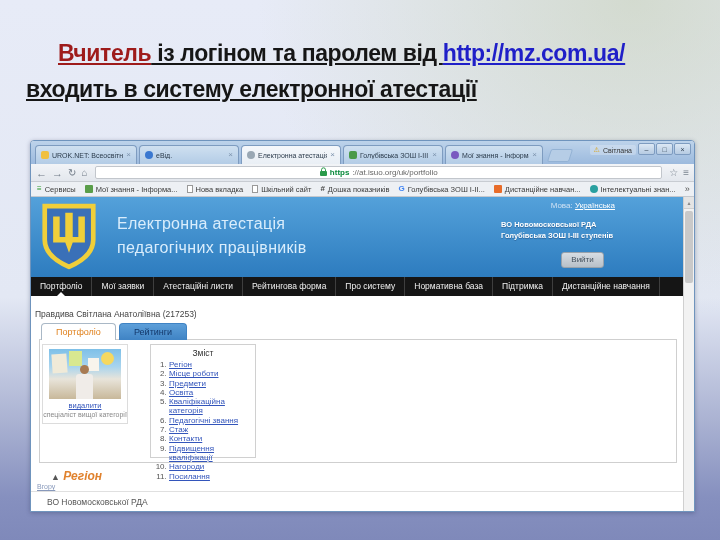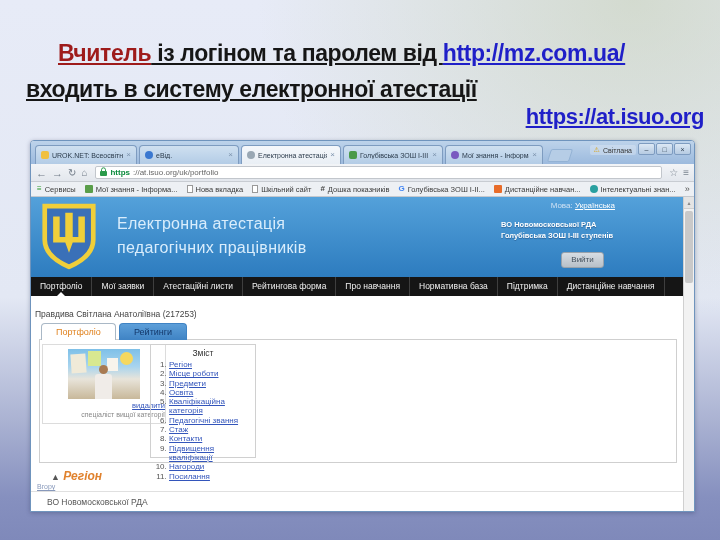--- a/index.html
+++ b/index.html
@@ -44,21 +44,21 @@
   .wcb{width:17px; height:12px; font-size:7px; line-height:11px; text-align:center;
     background:linear-gradient(#dce8f4,#b6cbe2); border:1px solid #7e9cc0; color:#345; border-radius:2px;}
   
   .toolbar{position:absolute; left:0; top:23px; right:0; height:18px;
     background:linear-gradient(#f2f4f7,#e3e7ed); border-bottom:1px solid #c8ccd2;
     display:flex; align-items:center; padding:0 5px; gap:5px;}
   .navbtn{font-size:11px; color:#6f7a86; line-height:14px;}
   .navbtn.small{font-size:10px;}
   .addressbar{flex:1; height:13px; margin-left:3px; margin-right:2px; background:#fff;
     border:1px solid #c2c6cc; border-radius:2px; display:flex; align-items:center; gap:3px;
-    padding:0 4px; font-size:8px;}
+    padding:0 4px; font-size:8px;justify-content:center;}
   .scheme{color:#0a8a3c; font-weight:bold;}
   .rest{color:#666;}
   .starbtn,.menubtn{font-size:10px; color:#7a8490;}
   
   .bookmarks{position:absolute; left:0; top:41px; right:0; height:15px; background:#edf0f4;
     border-bottom:1px solid #c4c8ce; display:flex; align-items:center; gap:9px; padding:0 6px;
     font-size:7.5px; color:#3a3a3a; white-space:nowrap; overflow:hidden;}
   .bm{display:inline-flex; align-items:center; gap:3px;}
   .bmi{width:8px; height:8px; border-radius:1px; flex:0 0 auto;}
   .bmi.txt{width:auto; height:auto; font-size:8px; font-weight:bold; line-height:8px;}
@@ -89,22 +89,22 @@
   .pointer{position:absolute; bottom:0; left:50%; margin-left:-4px; width:0; height:0;
     border-left:4px solid transparent; border-right:4px solid transparent; border-bottom:4px solid #fff;}
   
   .sbody{position:absolute; left:0; top:99px; right:11px; bottom:0; background:#fff;}
   .uname{position:absolute; left:4px; top:13px; font-size:8.5px; color:#444;}
   .ptab{position:absolute; top:27px; height:17px; line-height:16px; padding:0 14px; font-size:9px;
     border:1px solid #a9b8c6; border-bottom:none; border-radius:4px 4px 0 0; z-index:2;}
   .ptab.pf{left:10px; background:#fff; color:#e0821e;}
   .ptab.rt{left:88px; background:linear-gradient(#5d9fd9,#3f83c4); color:#13386b; border-color:#3f83c4;}
   .cbox{position:absolute; left:8px; right:6px; top:43px; height:124px; border:1px solid #cfcfcf; background:#fff;}
-  .photocard{position:absolute; left:2px; top:4px; width:124px; height:80px;
-    border:1px solid #dcdcdc; text-align:right;}
+  .photocard{position:absolute; left:2px; top:4px; width:86px; height:80px;
+    border:1px solid #dcdcdc; text-align:center;}
   .photo{position:relative; width:72px; height:50px; margin:4px auto 2px auto; overflow:hidden;
     background:linear-gradient(#7ec0e8 0%,#a8d4ee 35%,#e8e4da 60%,#c8b89a 100%);}
   .sun{position:absolute; right:7px; top:3px; width:13px; height:13px; border-radius:50%; background:#f5d860;}
   .paper1{position:absolute; left:3px; top:5px; width:15px; height:19px; background:#f0ead8; transform:rotate(-4deg);}
   .paper2{position:absolute; left:20px; top:2px; width:13px; height:15px; background:#d8e890;}
   .paper3{position:absolute; right:22px; top:9px; width:11px; height:13px; background:#f8f4ec;}
   .head{position:absolute; left:31px; top:16px; width:9px; height:9px; border-radius:50%; background:#a87a52;}
   .torso{position:absolute; left:27px; top:25px; width:17px; height:25px; border-radius:3px 3px 0 0; background:#f0ece8;}
   .del{display:block; font-size:7.5px; color:#3355bb; text-decoration:underline; cursor:pointer;}
   .cap{font-size:7px; color:#888; margin-top:1px;}
@@ -125,23 +125,20 @@
 </style>
 </head>
 <body>
 
 <div class="slide">
 
   <div class="hl hl1">
     <span class="em">Вчитель</span><span> із логіном та паролем від </span><a>http://mz.com.ua/</a>
   </div>
   <div class="hl hl2">входить в систему електронної атестації</div>
-  <div class="hl hl3">
-    <a>https://at.isuo.org</a>
-  </div>
 
   <div class="browser">
 
     <div class="titlebar">
       <div class="tab t1">
         <span class="fav f1"></span>
         <span class="tlabel">UROK.NET: Всеосвітн. Укр...</span>
         <span class="tclose">×</span>
       </div>
       <div class="tab t2">
@@ -250,21 +247,21 @@
           <div>Голубівська ЗОШ І-ІІІ ступенів</div>
         </div>
         <div class="logout">Вийти</div>
       </div>
 
       <div class="snav">
         <span class="snav-item"><span>Портфоліо</span><i class="pointer"></i></span>
         <span class="snav-item">Мої заявки</span>
         <span class="snav-item">Атестаційні листи</span>
         <span class="snav-item">Рейтингова форма</span>
-        <span class="snav-item">Про навчання</span>
+        <span class="snav-item">Про систему</span>
         <span class="snav-item">Нормативна база</span>
         <span class="snav-item">Підтримка</span>
         <span class="snav-item">Дистанційне навчання</span>
       </div>
 
       <div class="sbody">
         <div class="uname">Правдива Світлана Анатоліївна (217253)</div>
         <div class="ptab pf">Портфоліо</div>
         <div class="ptab rt">Рейтинги</div>
 

